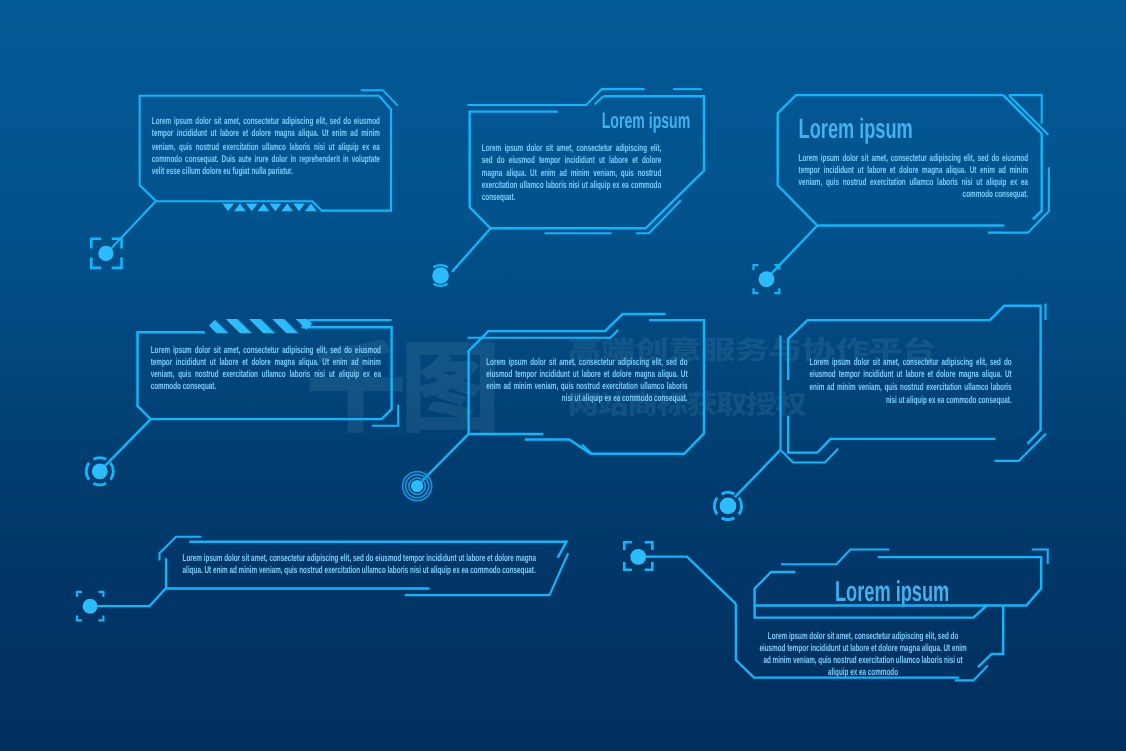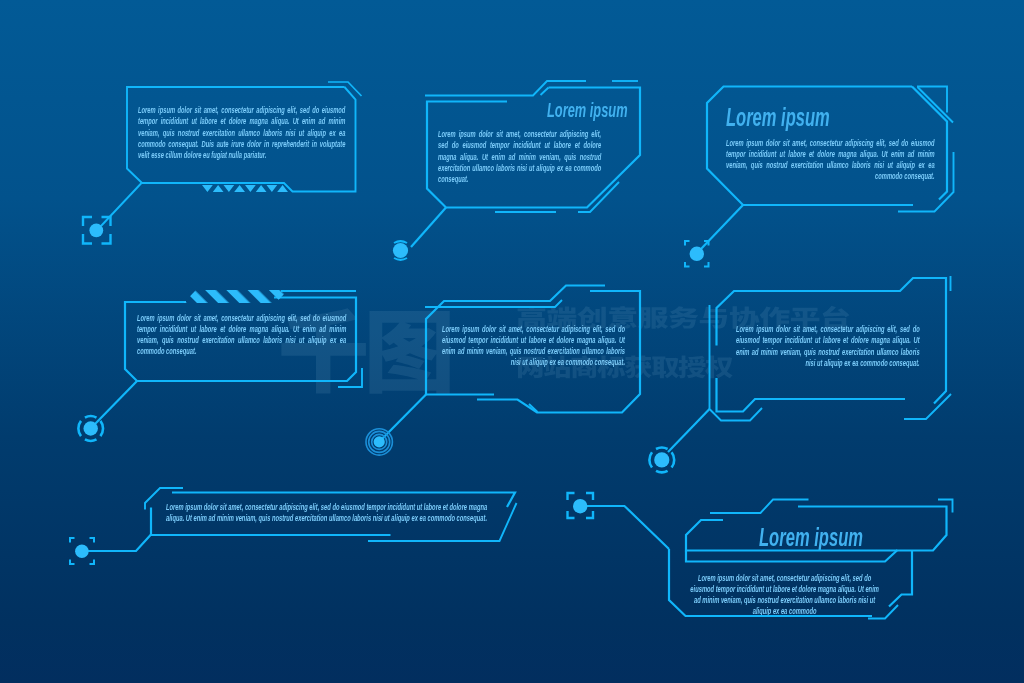--- a/index.html
+++ b/index.html
@@ -1,18 +1,18 @@
 <!DOCTYPE html>
 <html><head>
 <meta charset="utf-8">
 <style>
   html,body{margin:0;padding:0;background:#022e5f;}
   body{width:1024px;height:683px;overflow:hidden;font-family:"Liberation Sans",sans-serif;}
   #stage{position:relative;width:1024px;height:683px;overflow:hidden;
-    background:linear-gradient(180deg,#025a96 0%,#02528c 29%,#013c6e 64%,#013160 91%,#022e5f 100%);font-style:italic;}
+    background:linear-gradient(180deg,#025a96 0%,#02528c 29%,#013c6e 64%,#013160 91%,#022e5f 100%);}
   .lay{position:absolute;left:0;top:0;width:1024px;height:683px;}
   .txt{position:absolute;transform-origin:0 0;}
   .body-txt{font-family:"Liberation Sans",sans-serif;font-size:9px;line-height:11.3px;
             font-weight:700;color:#7ccdfb;text-align:justify;}
   .title-txt{position:absolute;font-family:"Liberation Sans",sans-serif;font-weight:700;
              color:#41b1ef;transform-origin:0 0;white-space:nowrap;}
 </style>
 </head>
 <body>
 

